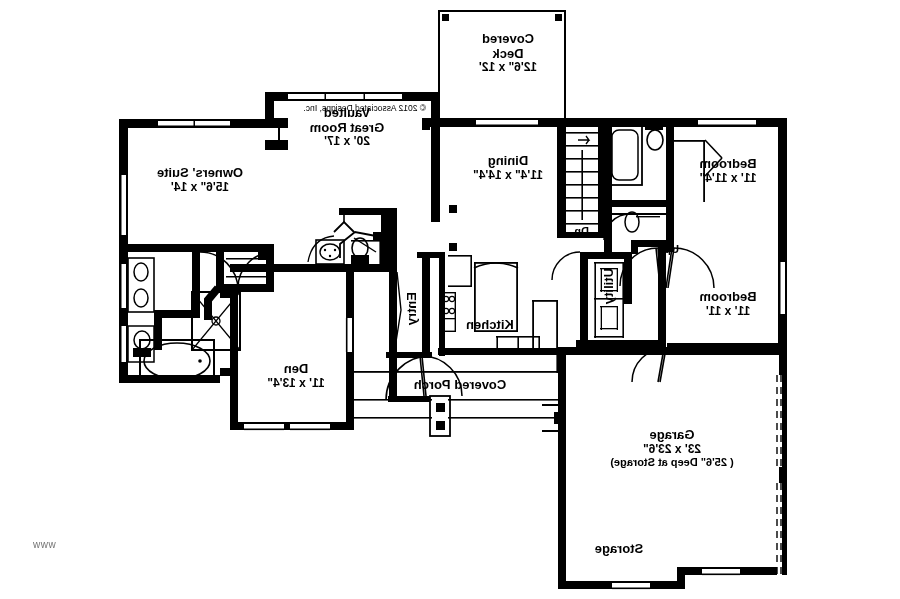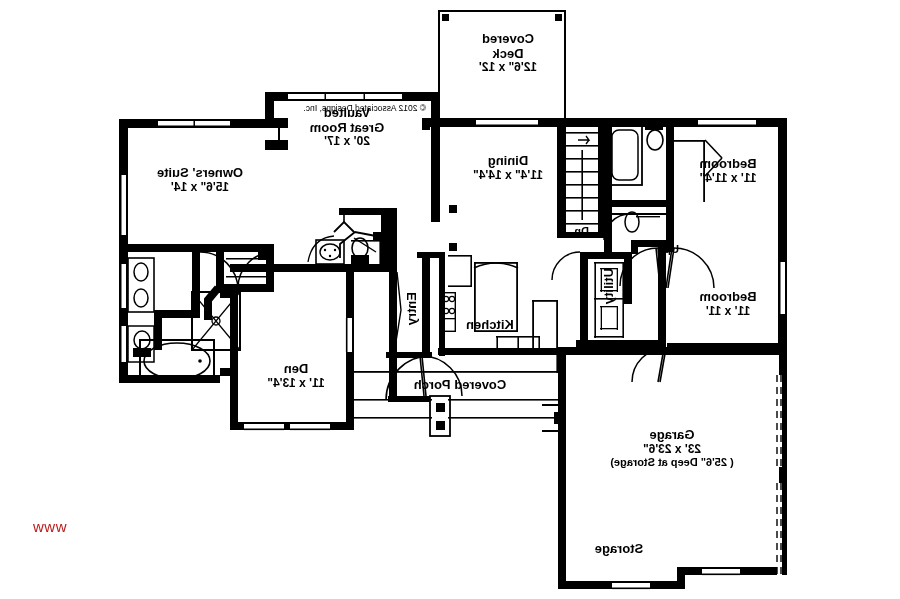--- a/index.html
+++ b/index.html
@@ -69,23 +69,23 @@
   .tiny-label {
     position: absolute;
     font-weight: bold;
     font-size: 11px;
     color: #000;
     white-space: nowrap;
   }
   .watermark {
     position: absolute;
     left: 33px;
-    top: 518px;
-    font-size: 15px;
-    color: #b91c1c;
+    top: 539px;
+    font-size: 10px;
+    color: #737373;
     letter-spacing: 0.5px;
   }
 </style>
 </head>
 <body>
 
 <div id="plan-root">
 
   <div id="mirror-layer">
 

